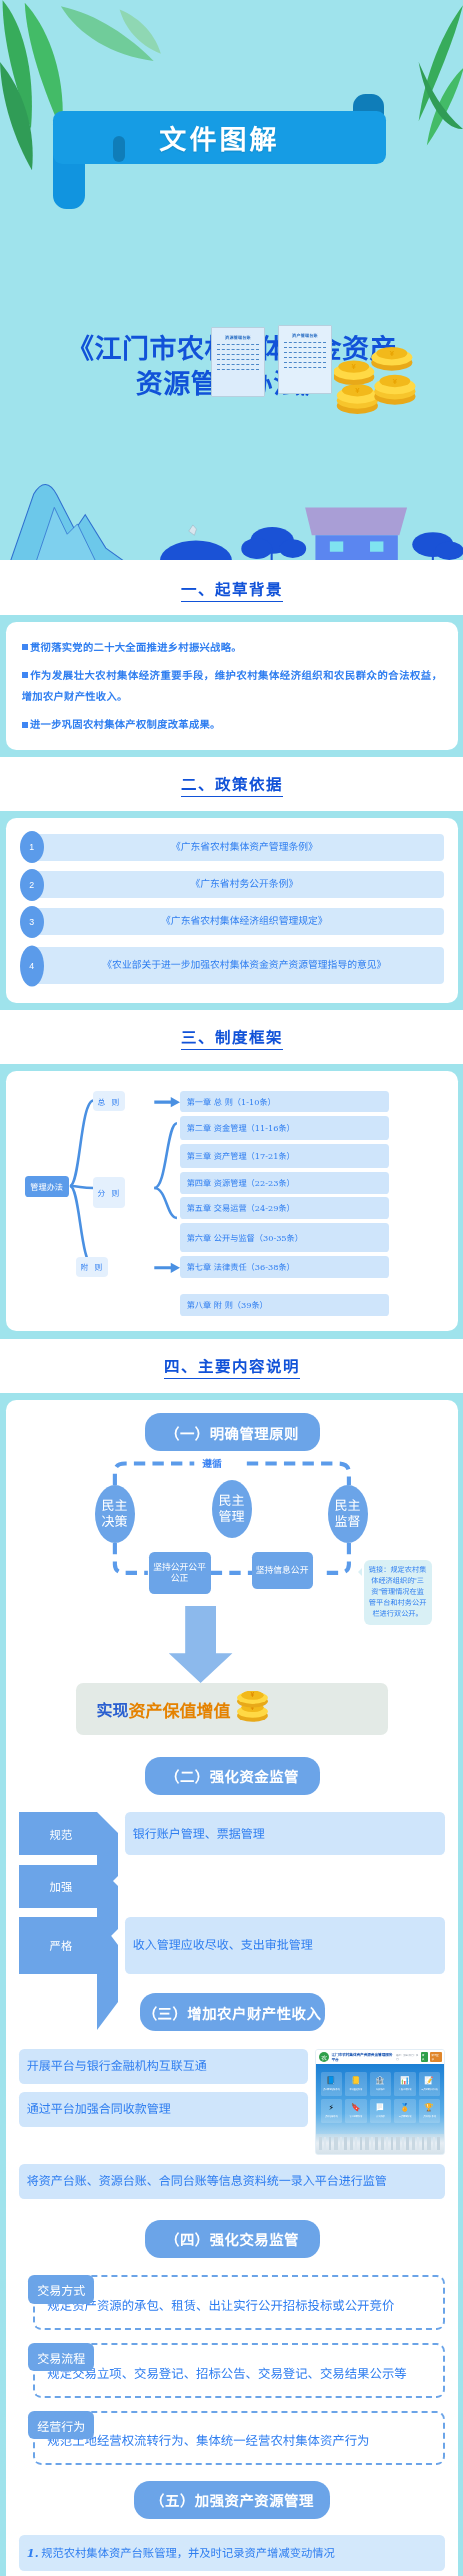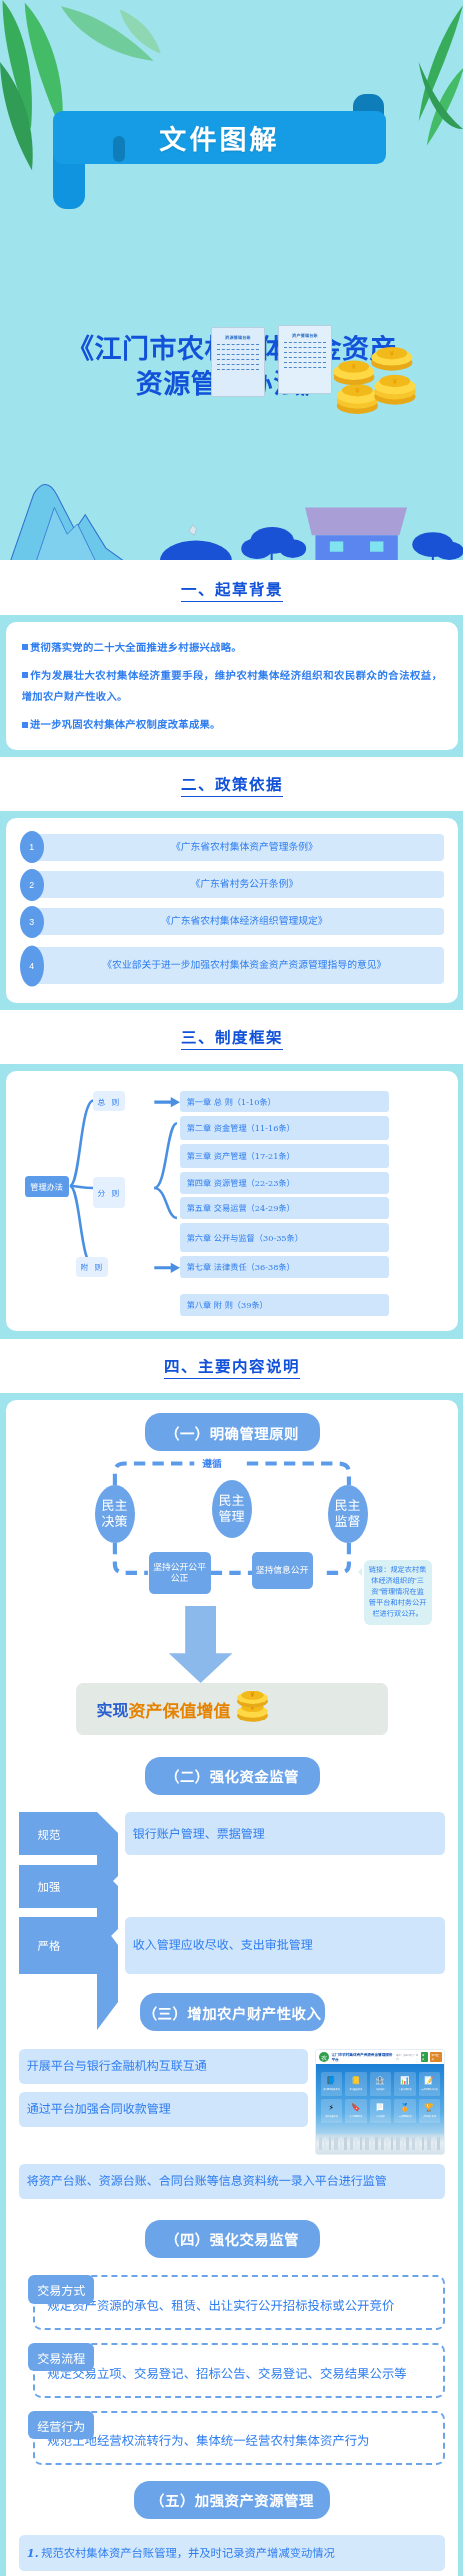--- a/index.html
+++ b/index.html
@@ -181,21 +181,21 @@
   .goal-a { color: #2a5fd0; font-size: 16px; font-weight: bold;
             font-family: "DejaVu Sans", "Liberation Sans", sans-serif; }
   .goal-b { color: #e58200; font-size: 17px; font-weight: bold;
             font-family: "DejaVu Sans", "Liberation Sans", sans-serif; }
 
   
   .arrow-row { display: flex; align-items: stretch; margin-bottom: 9.3px; }
   .arrow-tag {
     position: relative; width: 78px; min-height: 43px; background: #6ba4e8;
     color: #fff; font-size: 11.3px; display: flex; align-items: center;
-    padding-left: 19px;
+    padding-left: 31px;
   }
   .arrow-tag:after {
     content: ""; position: absolute; right: -21px; top: 0; width: 0; height: 100%;
     border-top: 21.6px solid transparent; border-bottom: 21.6px solid transparent;
     border-left: 21.6px solid #6ba4e8;
   }
   .arrow-tag.tall { min-height: 57px; }
   .arrow-tag.tall:after { border-top-width: 28px; border-bottom-width: 28px; }
   .arrow-body {
     margin-left: 28px; flex: 1; background: #cfe5fb; border-radius: 5.2px;

